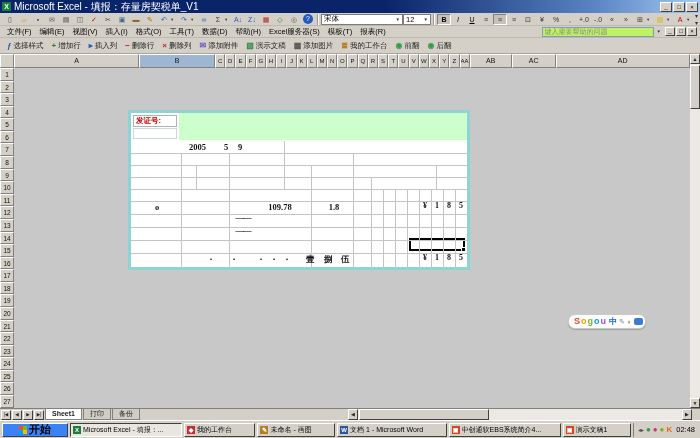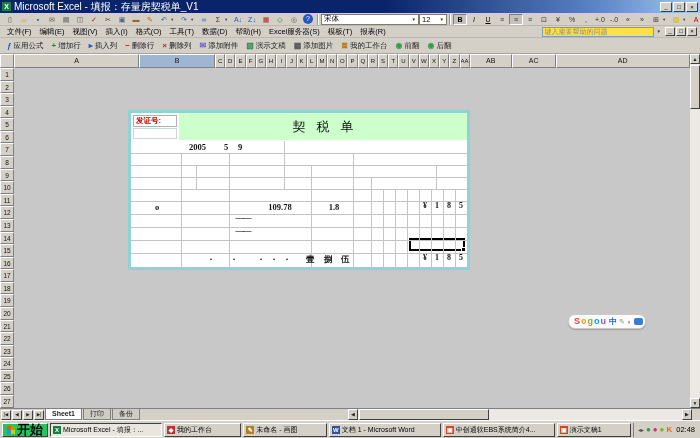--- a/index.html
+++ b/index.html
@@ -20,28 +20,28 @@
 .toolbar1{position:absolute;left:0;top:13px;width:700px;height:13px;background:#d4d0c8;
  display:flex;align-items:center;padding-left:3px;border-bottom:1px solid #bdb9b1;}
 .tbicon{flex:0 0 14px;width:14px;height:11px;font-size:7px;line-height:11px;text-align:center;overflow:hidden;white-space:nowrap;}
 .tbicon.pressed{background:#c6c2ba;border:1px solid;border-color:#808080 #fff #fff #808080;line-height:9px;}
 .tbicon.helpicon{background:#2458c0;border-radius:50%;flex:0 0 10px;width:10px;height:10px;line-height:10px;margin:0 2px;}
 .ddarrow{flex:0 0 6px;font-size:4.5px;color:#333;line-height:11px;}
 .sep{flex:0 0 2px;width:2px;height:11px;border-left:1px solid #9a968e;border-right:1px solid #fff;margin:0 2px;}
 .combo{height:11px;background:#fff;border:1px solid #7f7c76;font-size:7.5px;display:flex;align-items:center;
  padding:0 2px;flex:0 0 auto;}
 .combo .arrow{margin-left:auto;font-size:4.5px;color:#333;padding-left:2px;}
-#font-combo{width:98px;} #size-combo{width:28px;}
+#font-combo{width:82px;} #size-combo{width:28px;}
 .tb-overflow{margin-left:auto;margin-right:2px;font-size:6px;color:#333;flex:0 0 auto;}
 
 
 .menubar{position:absolute;left:0;top:26px;width:700px;height:12px;background:#d4d0c8;
  display:flex;align-items:center;font-size:7.5px;padding:0 3px;border-bottom:1px solid #bdb9b1;}
 .menu-item{padding:0 4px;color:#000;white-space:nowrap;}
-.helpbox{margin-left:auto;width:112px;height:10px;background:#fde047;border:1px solid #7f9db9;
+.helpbox{margin-left:auto;width:112px;height:10px;background:#bef264;border:1px solid #7f9db9;
  font-size:7px;color:#777;padding:0 2px;flex:0 0 auto;}
 .helpbox::placeholder{color:#888;font-size:7px;}
 .mini-arrow{font-size:4.5px;color:#333;padding:0 3px;}
 .winbtn.mini{width:10px;height:9px;line-height:7px;}
 
 
 .toolbar2{position:absolute;left:0;top:38px;width:700px;height:16px;background:#d4d0c8;
  display:flex;align-items:center;padding-left:3px;border-bottom:1px solid #a8a49c;}
 .t2btn{display:flex;align-items:center;height:14px;padding:0 4px;font-size:7.5px;color:#222;white-space:nowrap;}
 .t2btn .glyph{margin-right:2px;font-size:8px;font-weight:bold;}
@@ -104,22 +104,22 @@
  display:flex;align-items:center;border-top:1px solid #808080;padding-left:1px;}
 .tabnav{flex:0 0 10px;width:10px;height:10px;background:#d4d0c8;border:1px solid;
  border-color:#fff #404040 #404040 #fff;font-size:4.5px;line-height:8px;text-align:center;color:#222;margin-right:1px;}
 .tab{flex:0 0 auto;font-size:7px;padding:0 6px;height:11px;line-height:10px;background:#cfccc4;
  border:1px solid #808080;border-top:none;color:#222;margin-right:1px;white-space:nowrap;}
 .tab.active{background:#fff;font-weight:bold;}
 
 
 .taskbar{position:absolute;left:0;top:420px;width:700px;height:18px;background:#d4d0c8;
  border-top:1px solid #fff;display:flex;align-items:center;padding:0 2px;gap:2px;}
-.startbtn{flex:0 0 auto;height:14px;display:flex;align-items:center;gap:2px;padding:0 4px;
- font-weight:bold;font-size:13px;border:1px solid;border-color:#fff #404040 #404040 #fff;background:#22c55e;}
+.startbtn{flex:0 0 auto;height:14px;display:flex;align-items:center;gap:2px;padding:0 16px;
+ font-weight:bold;font-size:11px;border:1px solid;border-color:#fff #404040 #404040 #fff;background:#3b82f6;}
 .flag{width:8px;height:8px;display:grid;grid-template-columns:4px 4px;grid-template-rows:4px 4px;}
 .flag i{display:block;} .flag i:nth-child(1){background:#f25022;} .flag i:nth-child(2){background:#7fba00;}
 .flag i:nth-child(3){background:#00a4ef;} .flag i:nth-child(4){background:#ffb900;}
 .taskbtn{flex:1 1 auto;min-width:0;max-width:112px;height:14px;border:1px solid;
  border-color:#fff #404040 #404040 #fff;background:#d4d0c8;font-size:7px;display:flex;
  align-items:center;gap:2px;padding:0 2px;overflow:hidden;white-space:nowrap;}
 .taskbtn.active{border-color:#404040 #fff #fff #404040;background:#e9e6e0;}
 .ticon{flex:0 0 8px;width:8px;height:8px;color:#fff;font-size:6px;line-height:8px;text-align:center;font-weight:bold;}
 .tlabel{overflow:hidden;text-overflow:ellipsis;}
 .tray{margin-left:auto;flex:0 0 auto;display:flex;align-items:center;gap:2px;height:14px;
@@ -171,21 +171,21 @@
     <input class="helpbox" placeholder="键入需要帮助的问题" style="">
     <span class="mini-arrow">▼</span>
     <span class="winbtn mini">_</span>
     <span class="winbtn mini">□</span>
     <span class="winbtn mini">×</span>
   </div>
 
   <div class="toolbar2" id="toolbar-server">
       <span class="t2btn">
         <span class="glyph" style="color: rgb(31, 91, 181);">ƒ</span>
-        <span class="t2label">应用公式</span>
+        <span class="t2label">选择样式</span>
       </span>
       <span class="t2btn">
         <span class="glyph" style="color: rgb(47, 125, 50);">+</span>
         <span class="t2label">增加行</span>
       </span>
       <span class="t2btn">
         <span class="glyph" style="color: rgb(36, 88, 192);">▸</span>
         <span class="t2label">插入列</span>
       </span>
       <span class="t2btn">
@@ -282,21 +282,20 @@
       <div class="rowh">23</div>
       <div class="rowh">24</div>
       <div class="rowh">25</div>
       <div class="rowh">26</div>
       <div class="rowh">27</div>
     </div>
 
   <div class="sheet-area">
     <div class="form" id="form-grid">
       <div class="band"></div>
-      <div class="form-title">契税单</div>
       <div class="corner-white"></div>
       <div class="cert-cell">发证号:</div>
       <div class="cert-cell2"></div>
       <span class="num date-y">2005</span>
       <span class="num date-m">5</span>
       <span class="num date-d">9</span>
       <span class="num f-owner">o</span>
       <span class="num f-amount">109.78</span>
       <span class="num f-rate">1.8</span>
       <span class="num dash1">——</span>

